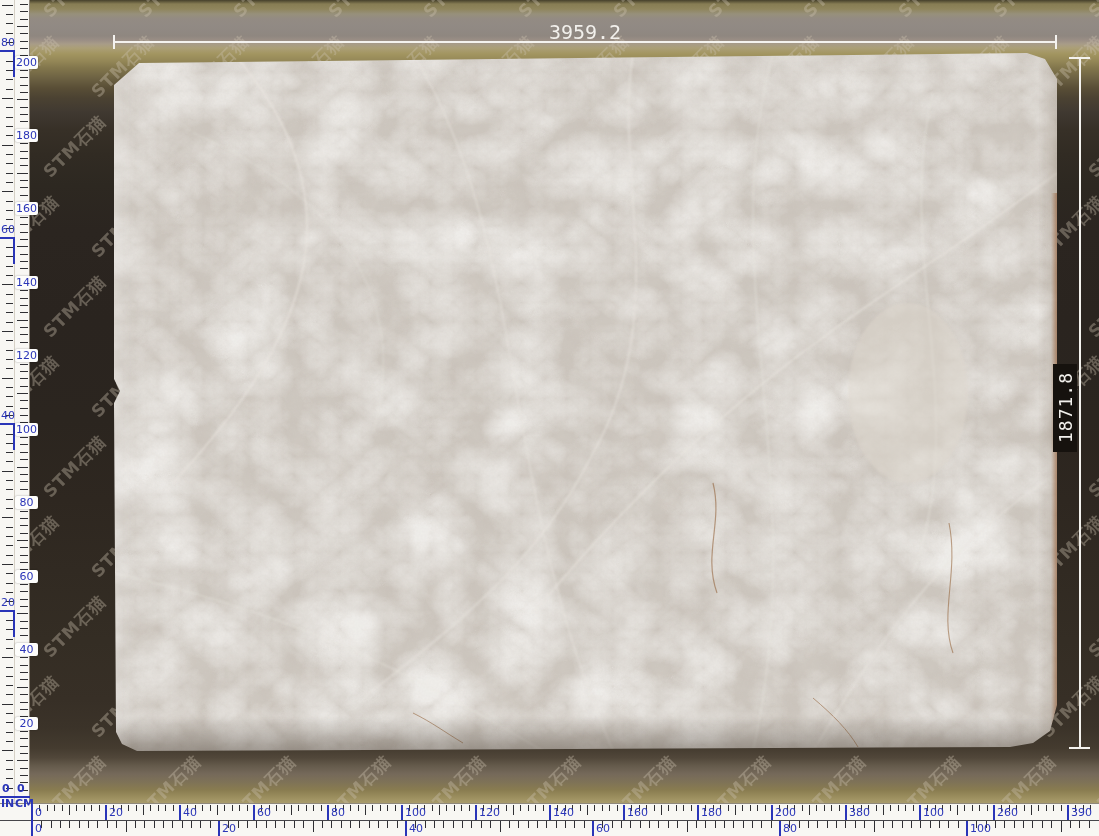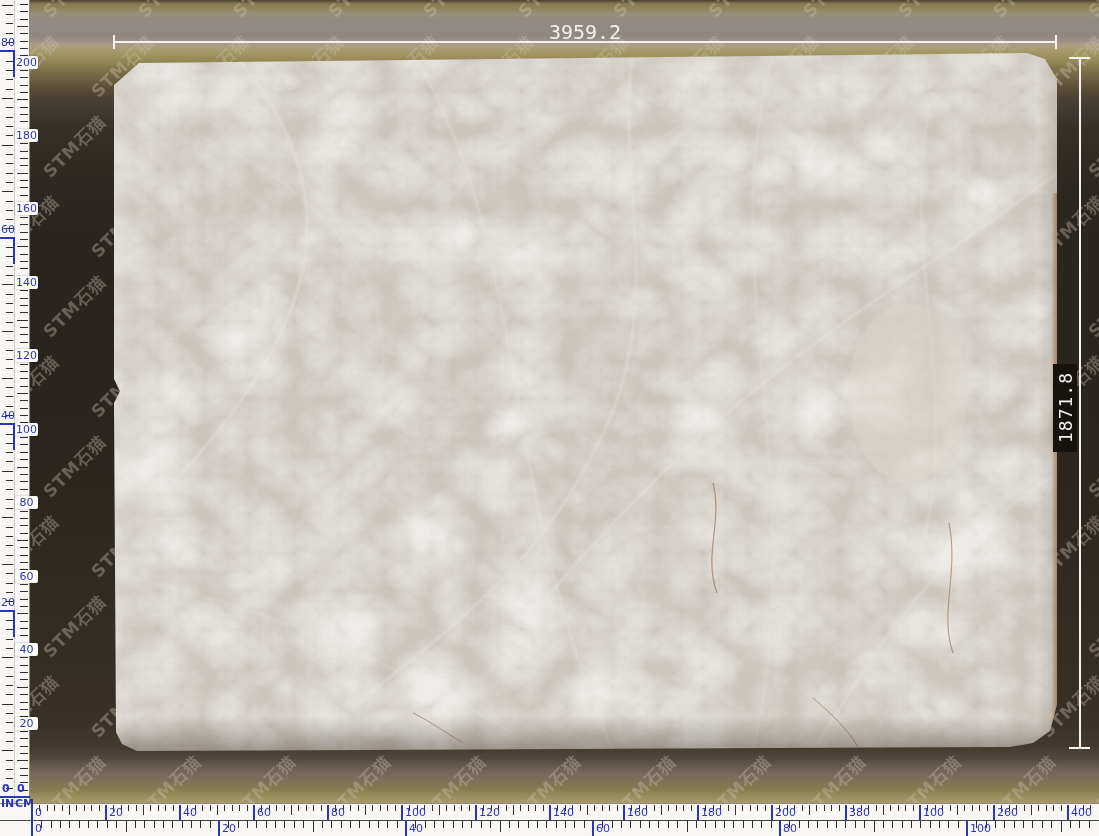--- a/index.html
+++ b/index.html
@@ -747,21 +747,21 @@
       <div class="num" style="left: 331px; top: 3px;">80</div>
       <div class="num" style="left: 405px; top: 3px;">100</div>
       <div class="num" style="left: 479px; top: 3px;">120</div>
       <div class="num" style="left: 553px; top: 3px;">140</div>
       <div class="num" style="left: 627px; top: 3px;">160</div>
       <div class="num" style="left: 701px; top: 3px;">180</div>
       <div class="num" style="left: 775px; top: 3px;">200</div>
       <div class="num" style="left: 849px; top: 3px;">380</div>
       <div class="num" style="left: 923px; top: 3px;">100</div>
       <div class="num" style="left: 997px; top: 3px;">260</div>
-      <div class="num" style="left: 1071px; top: 3px;">400</div>
+      <div class="num" style="left: 1071px; top: 3px;">390</div>
       <div class="num" style="left: 35px; top: 19px;">0</div>
       <div class="num" style="left: 222px; top: 19px;">20</div>
       <div class="num" style="left: 409px; top: 19px;">40</div>
       <div class="num" style="left: 596px; top: 19px;">60</div>
       <div class="num" style="left: 783px; top: 19px;">80</div>
       <div class="num" style="left: 970px; top: 19px;">100</div>
     </div>
 
   <div class="corner">
     <span style="left:2px;top:782px;">0</span>

